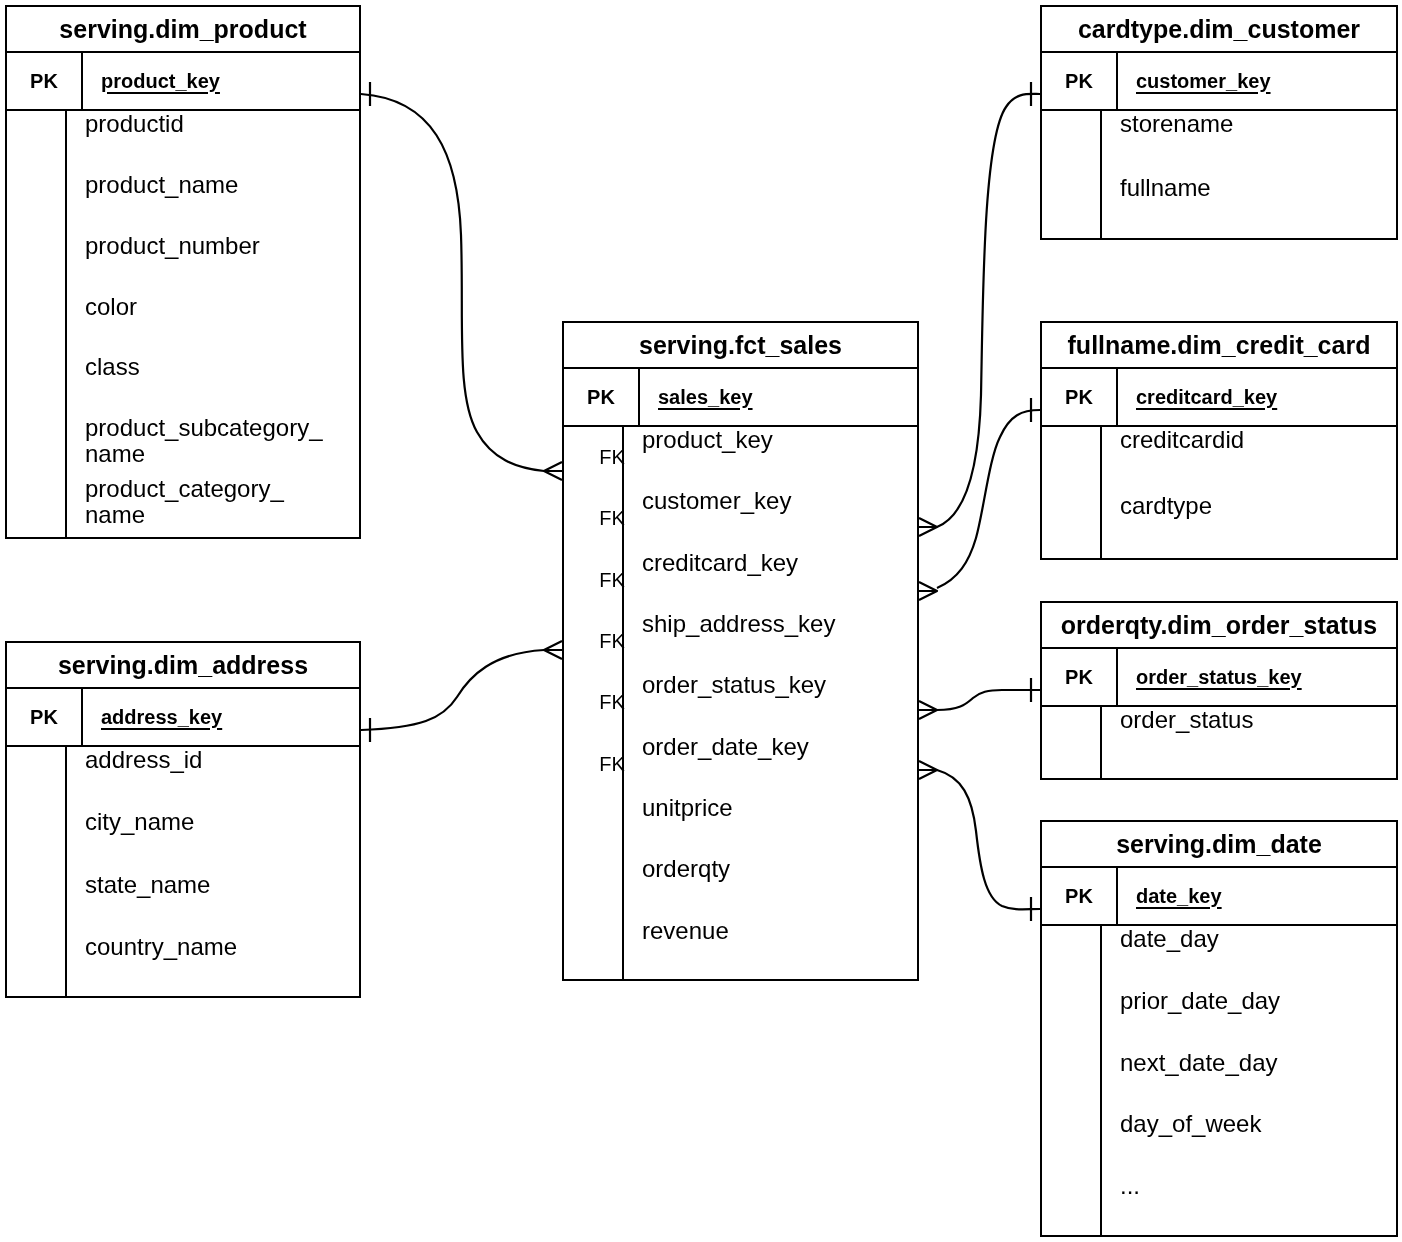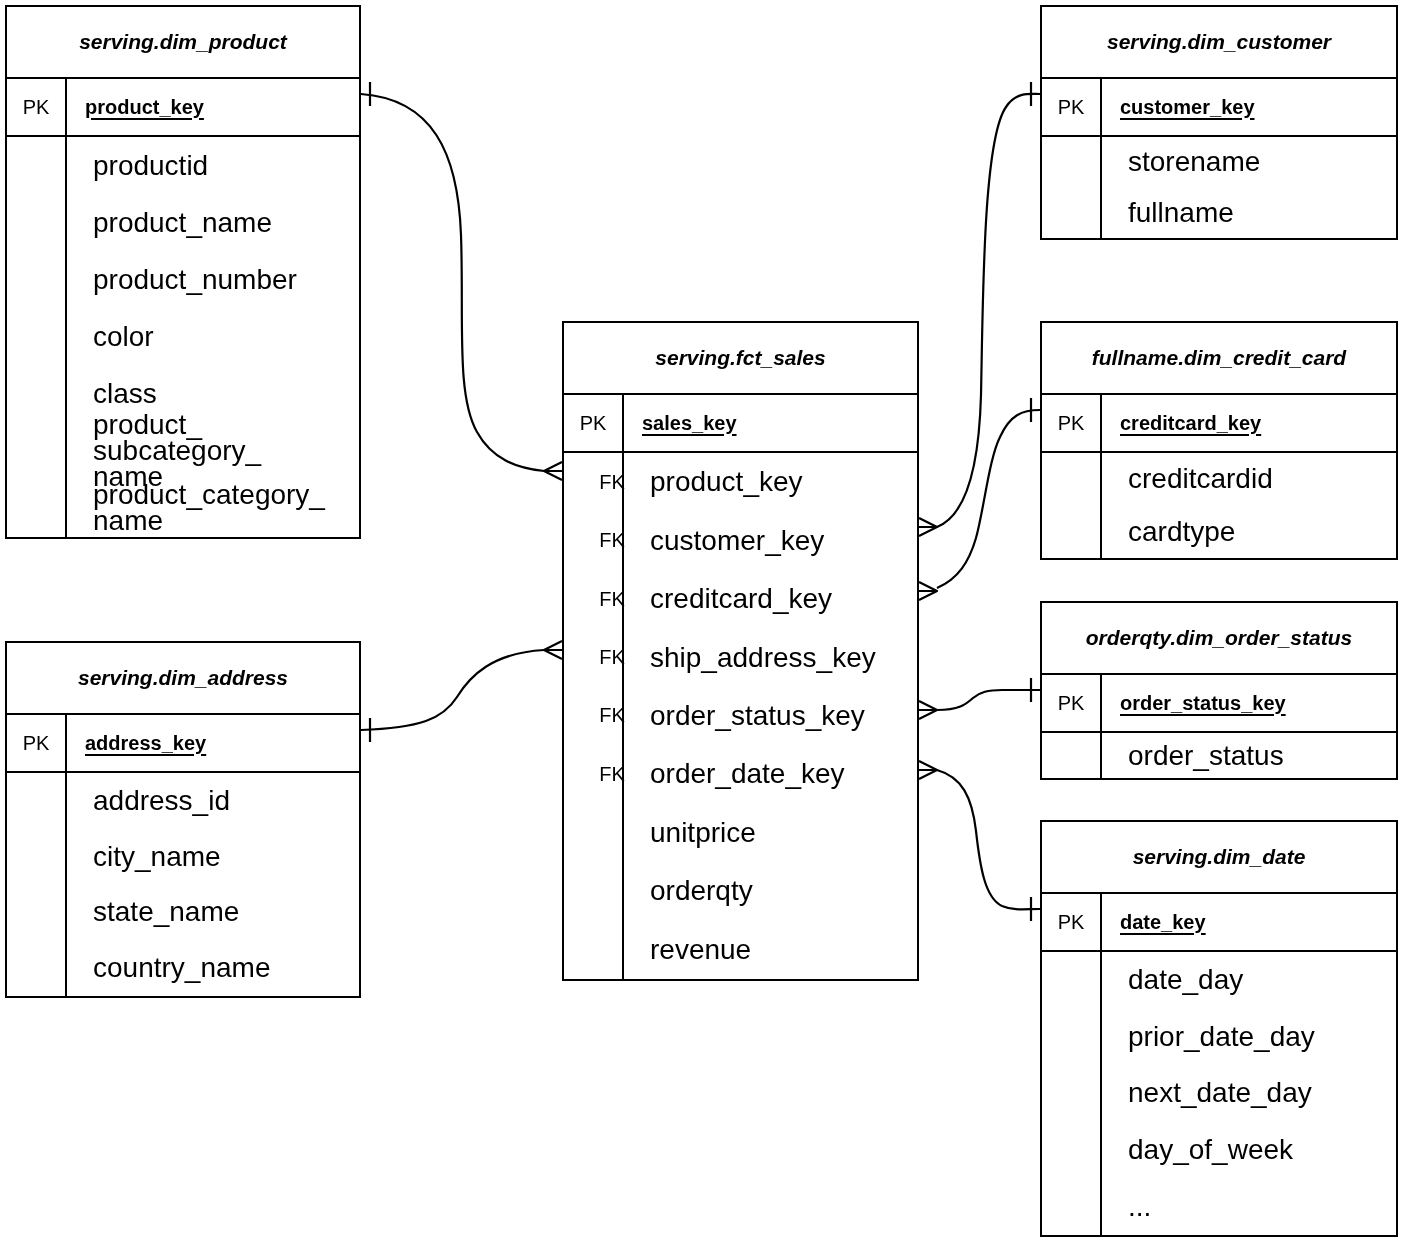--- a/index.html
+++ b/index.html
@@ -13,44 +13,43 @@
   }
   .etable {
     position: absolute;
     background: #ffffff;
     border: 2px solid #000;
     display: flex;
     flex-direction: column;
     overflow: hidden;
   }
   .t-title {
-    height: 72px;
+    height: 46px;
     flex: none;
     border-bottom: 2px solid #000;
     display: flex;
     align-items: center;
     justify-content: center;
     font-weight: bold;
-    font-size: 21px;
-    font-style: italic;
+    font-size: 25px;
   }
   .t-pk-row {
     height: 58px;
     flex: none;
     border-bottom: 2px solid #000;
     display: flex;
   }
   .t-key {
-    width: 60px;
+    width: 76px;
     flex: none;
     border-right: 2px solid #000;
     display: flex;
     align-items: center;
     justify-content: center;
-    font-weight: normal;
+    font-weight: bold;
     font-size: 20px;
   }
   .t-pk-field {
     flex: 1;
     display: flex;
     align-items: center;
     padding-left: 18px;
     font-weight: bold;
     font-size: 20px;
     text-decoration: underline;
@@ -76,24 +75,24 @@
     flex: none;
     display: flex;
     align-items: center;
     justify-content: center;
     font-size: 20px;
     padding-left: 36px;
   }
   .t-row .rn {
     flex: 1;
     display: flex;
-    align-items: center;
-    padding-left: 26px;
+    align-items: flex-start;
+    padding-left: 18px;
     padding-right: 28px;
-    font-size: 28px;
+    font-size: 24px;
   }
   .t-row .rn span { display: block; max-width: 100%; line-height: 26px; overflow-wrap: break-word; }
 
   
   #tbl-dim-product   { left: 5px;    top: 5px;   width: 356px; height: 534px; }
   #tbl-dim-customer  { left: 1040px; top: 5px;   width: 358px; height: 235px; }
   #tbl-fct-sales     { left: 562px;  top: 321px; width: 357px; height: 660px; }
   #tbl-dim-credit    { left: 1040px; top: 321px; width: 358px; height: 239px; }
   #tbl-dim-status    { left: 1040px; top: 601px; width: 358px; height: 179px; }
   #tbl-dim-date      { left: 1040px; top: 820px; width: 358px; height: 417px; }
@@ -162,21 +161,21 @@
       <div class="t-row">
         <div class="rk"></div>
         <div class="rn">
           <span>product_<wbr>category_<wbr>name</span>
         </div>
       </div>
     </div>
 </div>
 
 <div class="etable" id="tbl-dim-customer">
-  <div class="t-title">serving.dim_customer</div>
+  <div class="t-title">cardtype.dim_customer</div>
   <div class="t-pk-row">
     <div class="t-key">PK</div>
     <div class="t-pk-field">customer_key</div>
   </div>
   <div class="t-body">
       <div class="t-row">
         <div class="rk"></div>
         <div class="rn">
           <span>storename</span>
         </div>

